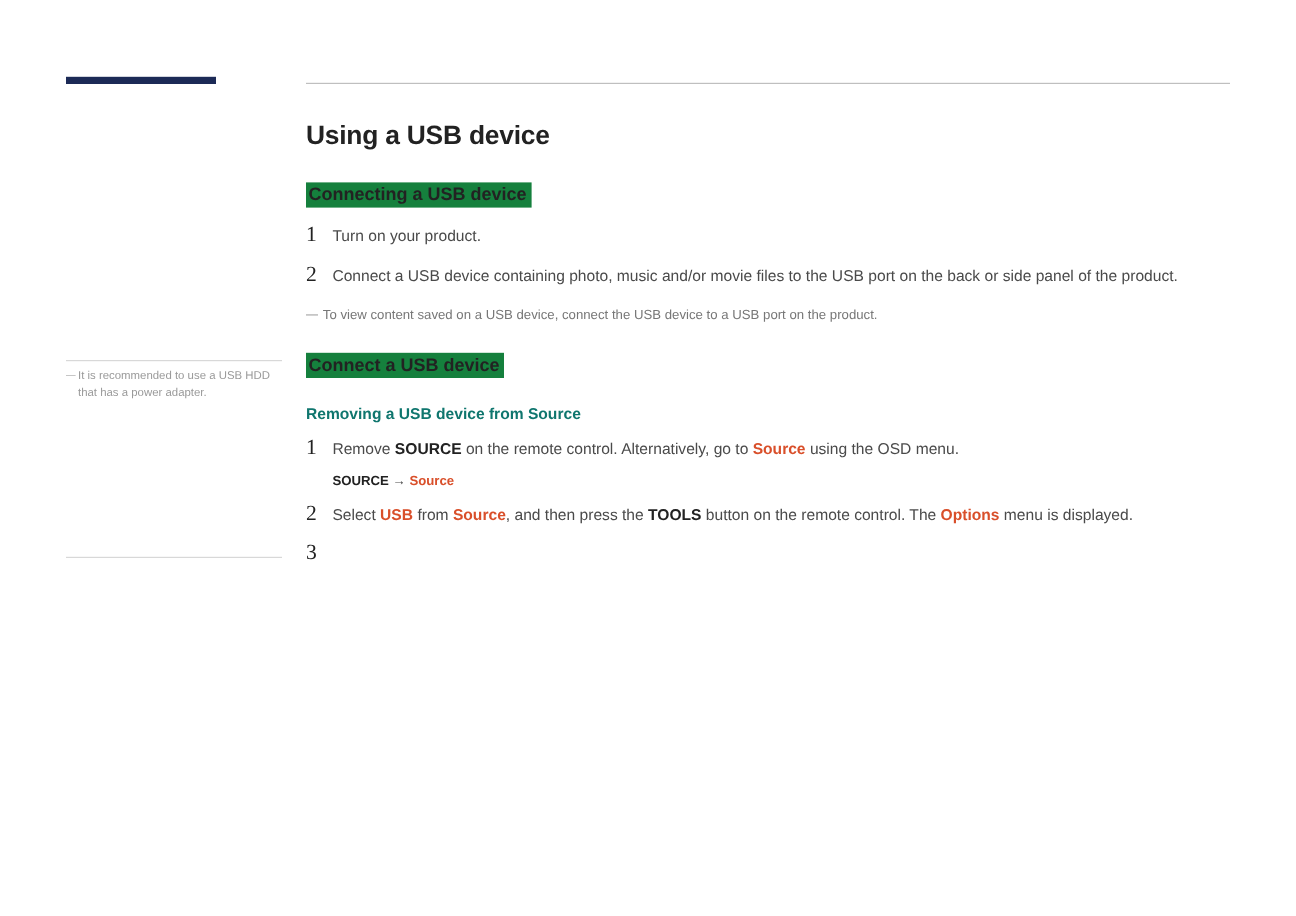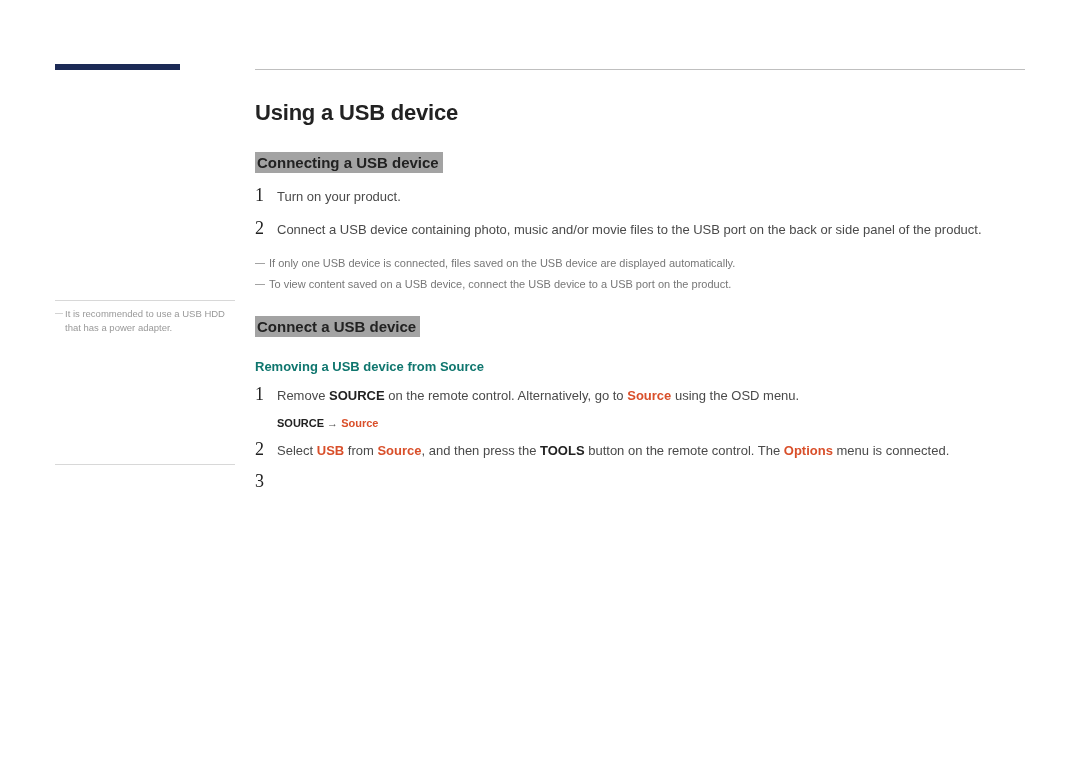--- a/index.html
+++ b/index.html
@@ -2,21 +2,21 @@
 <html><head>
 <meta charset="utf-8">
 <style>
   * { box-sizing: border-box; margin: 0; padding: 0; }
   html, body { width: 1080px; height: 763px; background: #fff; font-family: "Segoe UI", "Helvetica Neue", Arial, sans-serif; color: #4a4a4a; }
   .page { position: relative; width: 1080px; height: 763px; padding: 60px 55px 40px 55px; }
   .accent-bar { position: absolute; top: 64px; left: 55px; width: 125px; height: 6px; background: #1c2a56; }
   .rule { position: absolute; top: 69px; left: 255px; width: 770px; height: 1px; background: #bfbfbf; }
   .content { position: absolute; top: 100px; left: 255px; width: 770px; }
   h1 { font-size: 22px; font-weight: 700; color: #222; margin-bottom: 26px; letter-spacing: -0.2px; }
-  h2 { display: inline-block; font-size: 15px; font-weight: 700; color: #222; background: #a3a3a3; padding: 2px 4px 2px 2px; margin-bottom: 12px; }
+  h2 { display: inline-block; font-size: 15px; font-weight: 700; color: #222; background: #15803d; padding: 2px 4px 2px 2px; margin-bottom: 12px; }
   h3 { font-size: 13px; font-weight: 700; color: #0f766e; margin: 10px 0 10px 0; }
   .steps { margin-bottom: 14px; }
   .step { display: flex; align-items: baseline; margin-bottom: 10px; }
   .step-num { font-size: 18px; font-weight: 400; color: #222; width: 22px; flex-shrink: 0; font-family: Georgia, serif; }
   .step-text { font-size: 13px; line-height: 1.6; color: #4a4a4a; }
   .note { font-size: 11px; line-height: 1.6; color: #777; margin-bottom: 4px; position: relative; padding-left: 14px; }
   .note::before { content: "―"; position: absolute; left: 0; top: 0; color: #888; font-size: 10px; }
   .sidebar { position: absolute; left: 55px; width: 180px; }
   .sidebar.first { top: 300px; }
   .sidebar.second { top: 464px; }
@@ -55,21 +55,20 @@
       <div class="steps">
         <div class="step">
           <div class="step-num">1</div>
           <div class="step-text">Turn on your product.</div>
         </div>
         <div class="step">
           <div class="step-num">2</div>
           <div class="step-text">Connect a USB device containing photo, music and/or movie files to the USB port on the back or side panel of the product.</div>
         </div>
       </div>
-      <div class="note">If only one USB device is connected, files saved on the USB device are displayed automatically.</div>
       <div class="note">To view content saved on a USB device, connect the USB device to a USB port on the product.</div>
     </div>
 
     <div class="block">
       <h2>Connect a USB device</h2>
       <h3>Removing a USB device from Source</h3>
 
       <div class="step">
         <div class="step-num">1</div>
         <div class="step-text">
@@ -77,21 +76,21 @@
         </div>
       </div>
 
       <div class="path">
         <span class="b">SOURCE</span><span> → </span><span class="src">Source</span>
       </div>
 
       <div class="step">
         <div class="step-num">2</div>
         <div class="step-text">
-          <span>Select </span><span class="src">USB</span><span> from </span><span class="src">Source</span><span>, and then press the </span><span class="b">TOOLS</span><span> button on the remote control. The </span><span class="opt">Options</span><span> menu is connected.</span>
+          <span>Select </span><span class="src">USB</span><span> from </span><span class="src">Source</span><span>, and then press the </span><span class="b">TOOLS</span><span> button on the remote control. The </span><span class="opt">Options</span><span> menu is displayed.</span>
         </div>
       </div>
 
       <div class="step">
         <div class="step-num">3</div>
       </div>
 
     </div>
 
   </div>

